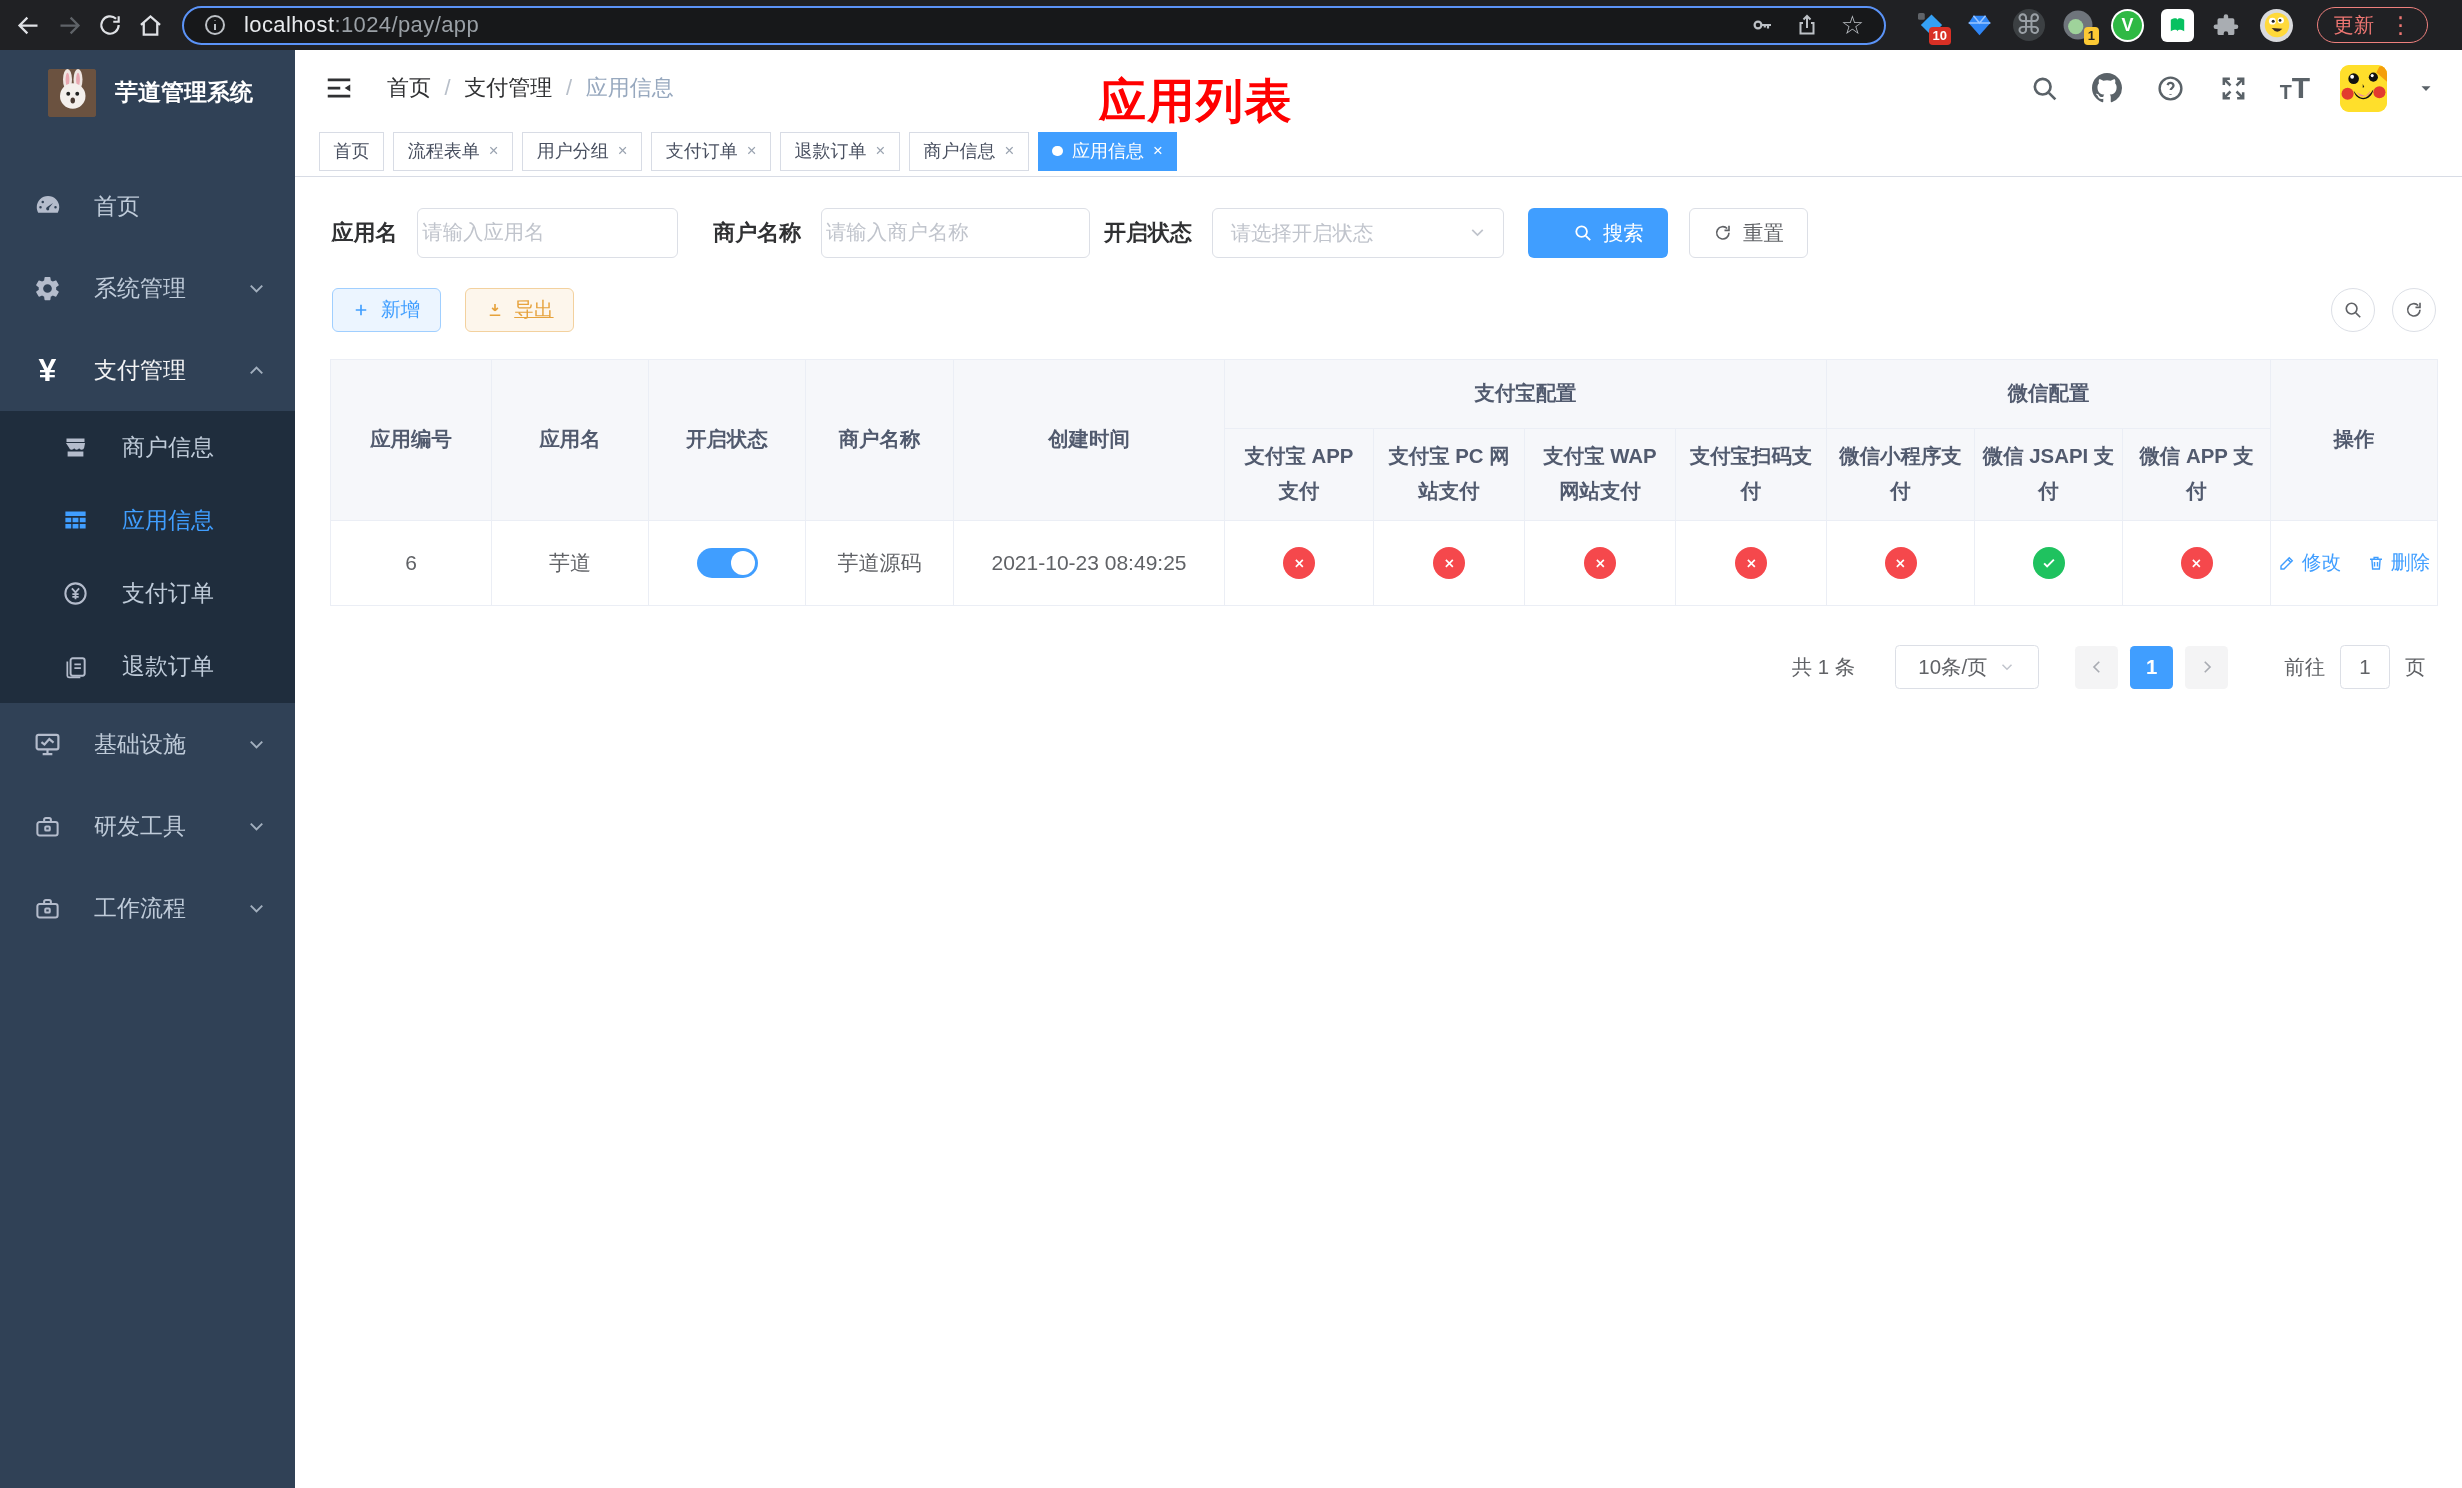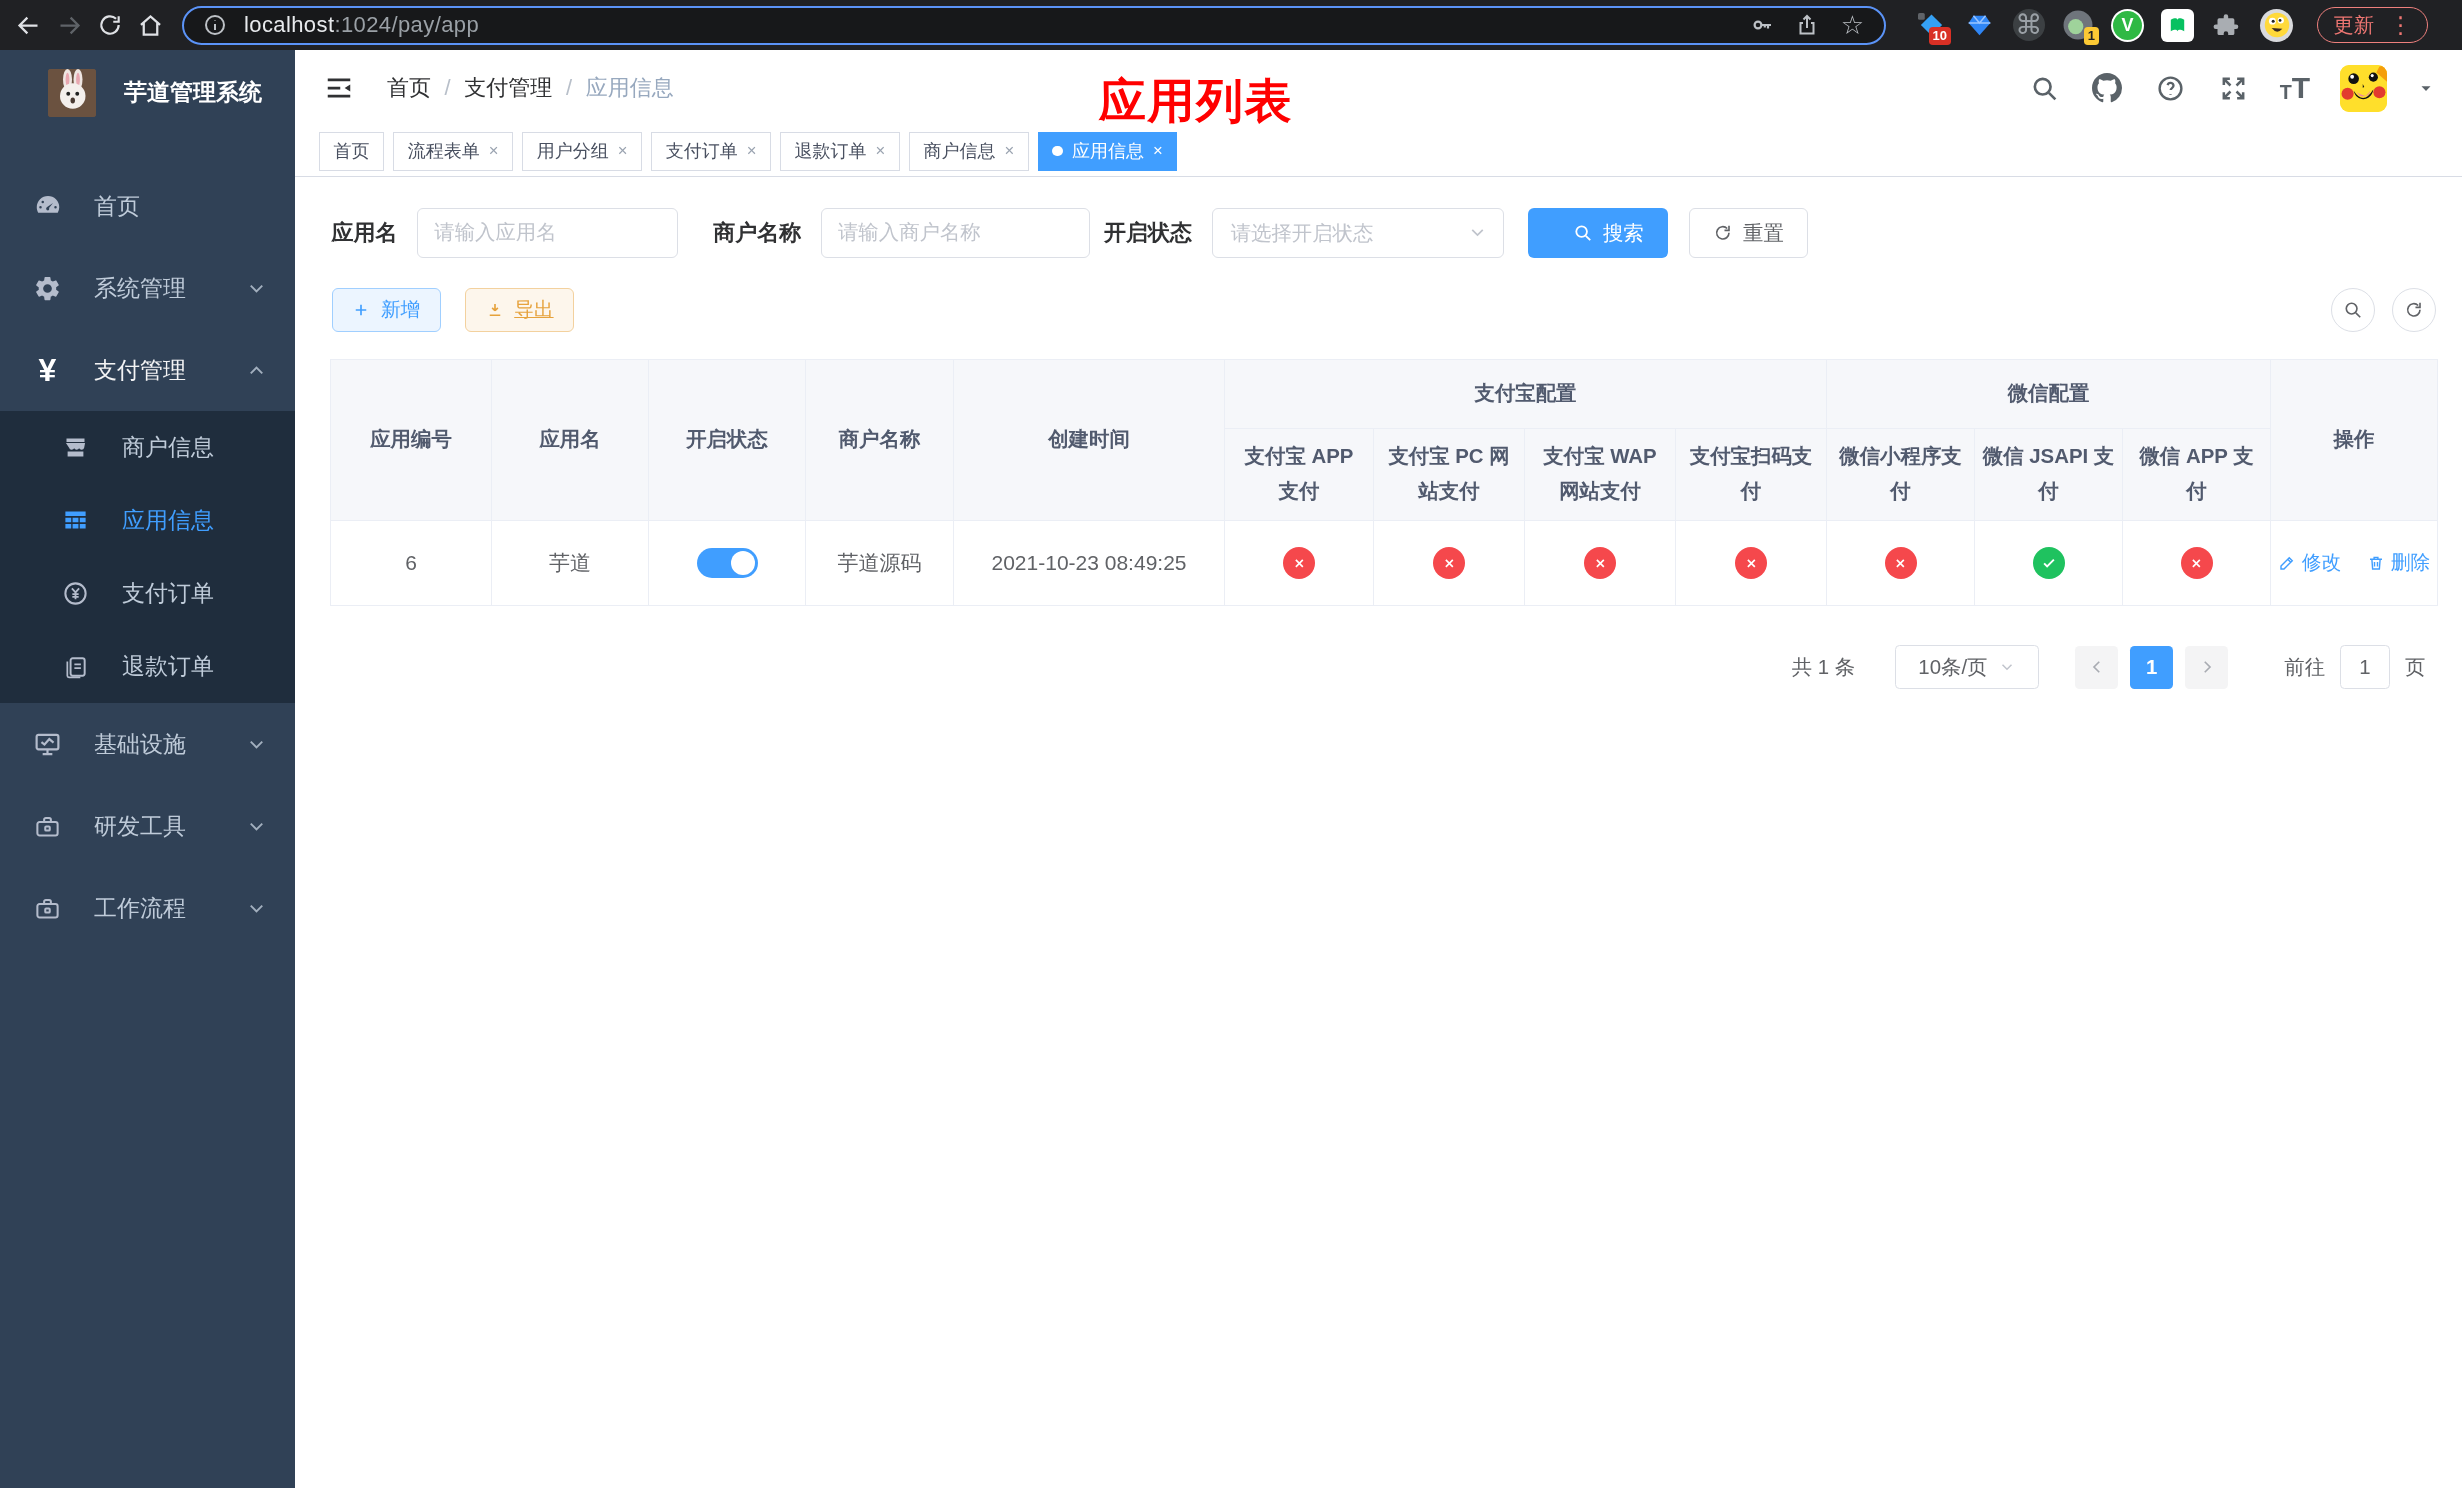--- a/index.html
+++ b/index.html
@@ -31,21 +31,21 @@
   .circ{border-radius:50%;display:flex;align-items:center;justify-content:center;}
   .cmd-glyph{font-size:27px;color:#9aa0a6;}
   .update-pill{margin-left:16.7px;height:36px;border:1.9px solid #ee807d;border-radius:19.7px;display:flex;
     align-items:center;gap:15px;padding:0 15px;color:#ee7672;flex:none;}
   .update-pill .lbl{font-size:20.4px;}
   .vdots{font-size:23px;letter-spacing:0;color:#ee7672;line-height:1;}
 
   
   .app{display:flex;height:1439px;}
   .sidebar{width:295px;flex:none;background:var(--sidebar-bg);color:#bfcbd9;}
-  .logo-row{height:85px;display:flex;align-items:center;padding-left:48px;gap:28px;text-align:center;}
+  .logo-row{height:85px;display:flex;align-items:center;padding-left:48px;gap:19px;text-align:center;}
   .logo-img{width:48px;height:48px;border-radius:3px;overflow:hidden;flex:none;background:#6b5747;}
   .logo-title{color:#fff;font-size:23px;font-weight:700;white-space:nowrap;}
   .menu{margin-top:30px;}
   .menu-item{height:82px;display:flex;align-items:center;padding:0 27px 0 30px;font-size:23px;color:#bfcbd9;cursor:pointer;}
   .menu-item .mi-icon{width:35px;display:flex;justify-content:center;color:#b4bccc;flex:none;}
   .menu-item .mi-label{margin-left:29px;flex:1;}
   .menu-item .chev{width:23px;height:23px;color:#bfcbd9;opacity:.8;}
   .submenu{background:var(--submenu-bg);}
   .submenu .menu-item{height:73px;padding-left:58px;}
   .menu-item.active{color:var(--accent);}
@@ -75,21 +75,21 @@
     color:#495060;font-size:18px;cursor:pointer;}
   .tag .x{font-size:16.7px;color:#9aa3b0;line-height:1;}
   .tag.active{background:var(--accent);border-color:var(--accent);color:#fff;}
   .tag.active .x{color:#fff;}
   .tag .dot{width:10.6px;height:10.6px;border-radius:50%;background:#fff;flex:none;}
 
   
   .content{flex:1;padding:26px 23px 0 23px;position:relative;}
   .filter-row{display:flex;align-items:center;margin:4.5px 0 30px 13.6px;}
   .f-label{font-size:22px;font-weight:700;color:#303133;margin-right:19.7px;white-space:nowrap;}
-  .f-input{height:50px;border:0.8px solid #dcdfe6;border-radius:6px;padding:0 16px;font-size:20.4px;color:#606266;
+  .f-input{height:50px;border:0.8px solid #dcdfe6;border-radius:6px;padding:0 4px;font-size:20.4px;color:#606266;
     font-family:inherit;outline:none;background:#fff;}
   .f-input::placeholder{color:#c0c4cc;}
   .w1{width:261px;margin-right:35px;}
   .w2{width:269px;margin-right:14px;}
   .f-select{width:292px;height:50px;border:0.8px solid #dcdfe6;border-radius:6px;display:flex;align-items:center;
     padding:0 15px 0 18px;color:#c0c4cc;font-size:20.4px;cursor:pointer;}
   .f-select .ph{flex:1;}
   .f-select .chev{width:21px;height:21px;color:#c0c4cc;}
   .btn{height:50px;border-radius:6px;display:flex;align-items:center;gap:10.6px;font-size:20.4px;padding:0 23px;
     cursor:pointer;border:0.8px solid transparent;white-space:nowrap;}

